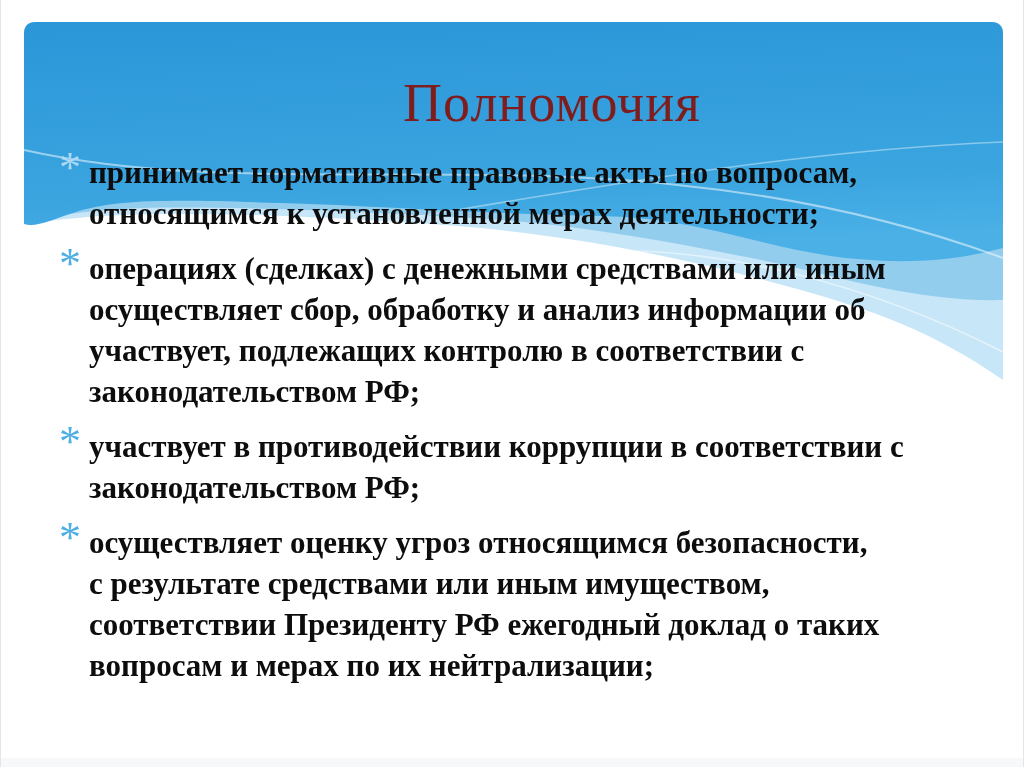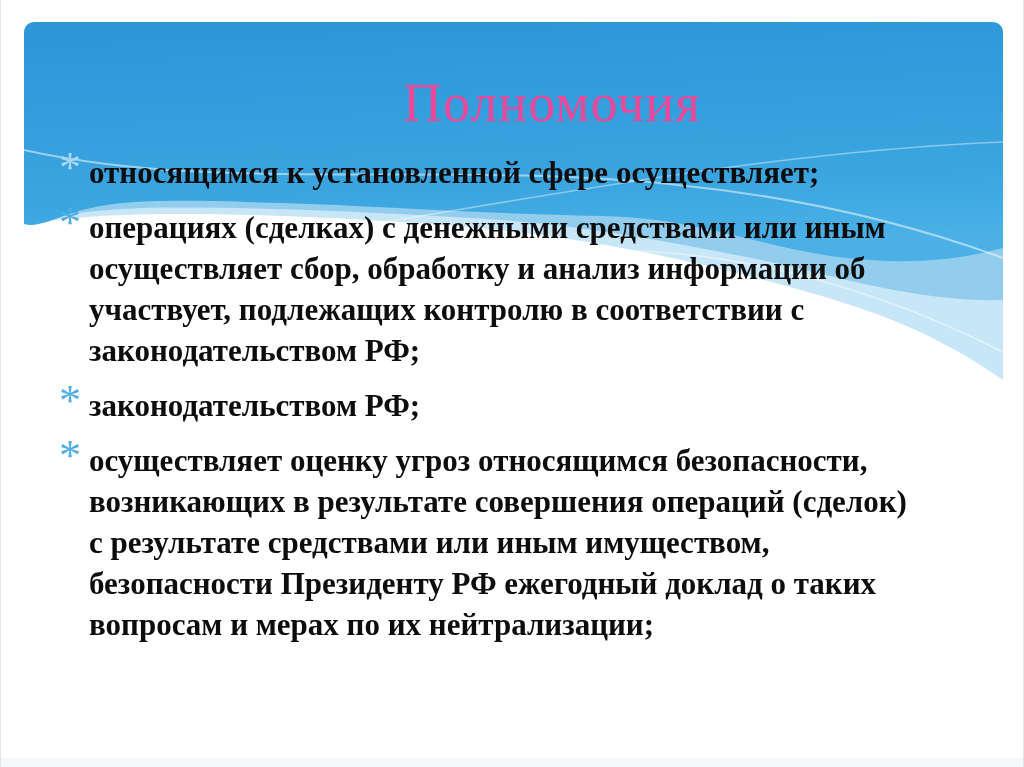--- a/index.html
+++ b/index.html
@@ -32,21 +32,21 @@
     top: 74px;
     width: 100%;
     margin: 0;
     padding-left: 80px;
     box-sizing: border-box;
     text-align: center;
     font-size: 54px;
     line-height: 58px;
     font-weight: 400;
     letter-spacing: 1px;
-    color: #ec4899;
+    color: #7f1d1d;
     z-index: 2;
   }
   .content {
     position: absolute;
     left: 60px;
     top: 152px;
     width: 915px;
     z-index: 2;
   }
   .bullet {
@@ -109,40 +109,41 @@
       <path d="M 260,242 C 540,198 760,152 1002,142" fill="none" stroke="#ffffff" stroke-opacity="0.4" stroke-width="1.6"></path>
       <path d="M 560,252 C 720,240 880,290 1002,352" fill="none" stroke="#ffffff" stroke-opacity="0.5" stroke-width="1.6"></path>
     </g>
   </svg>
 
   <h1 class="title">Полномочия</h1>
 
   <div class="content">
   <div class="bullet">
     <span class="marker">*</span>
-        <div class="line">относящимся к установленной сфере осуществляет;</div>
+  <div class="line">принимает нормативные правовые акты по вопросам,</div>
+        <div class="line">относящимся к установленной мерах деятельности;</div>
       </div>
 
   <div class="bullet">
     <span class="marker">*</span>
   <div class="line">операциях (сделках) с денежными средствами или иным</div>
         <div class="line">осуществляет сбор, обработку и анализ информации об</div>
         <div class="line">участвует, подлежащих контролю в соответствии с</div>
         <div class="line">законодательством РФ;</div>
       </div>
 
   <div class="bullet">
     <span class="marker">*</span>
+  <div class="line">участвует в противодействии коррупции в соответствии с</div>
         <div class="line">законодательством РФ;</div>
       </div>
 
   <div class="bullet">
     <span class="marker">*</span>
   <div class="line">осуществляет оценку угроз относящимся безопасности,</div>
-        <div class="line">возникающих в результате совершения операций (сделок)</div>
         <div class="line">с результате средствами или иным имуществом,</div>
-        <div class="line">безопасности Президенту РФ ежегодный доклад о таких</div>
+        <div class="line">соответствии Президенту РФ ежегодный доклад о таких</div>
         <div class="line">вопросам и мерах по их нейтрализации;</div>
       </div>
 </div>
 
   <div class="edge-bottom"></div>
 </div>
 
 </body></html>

